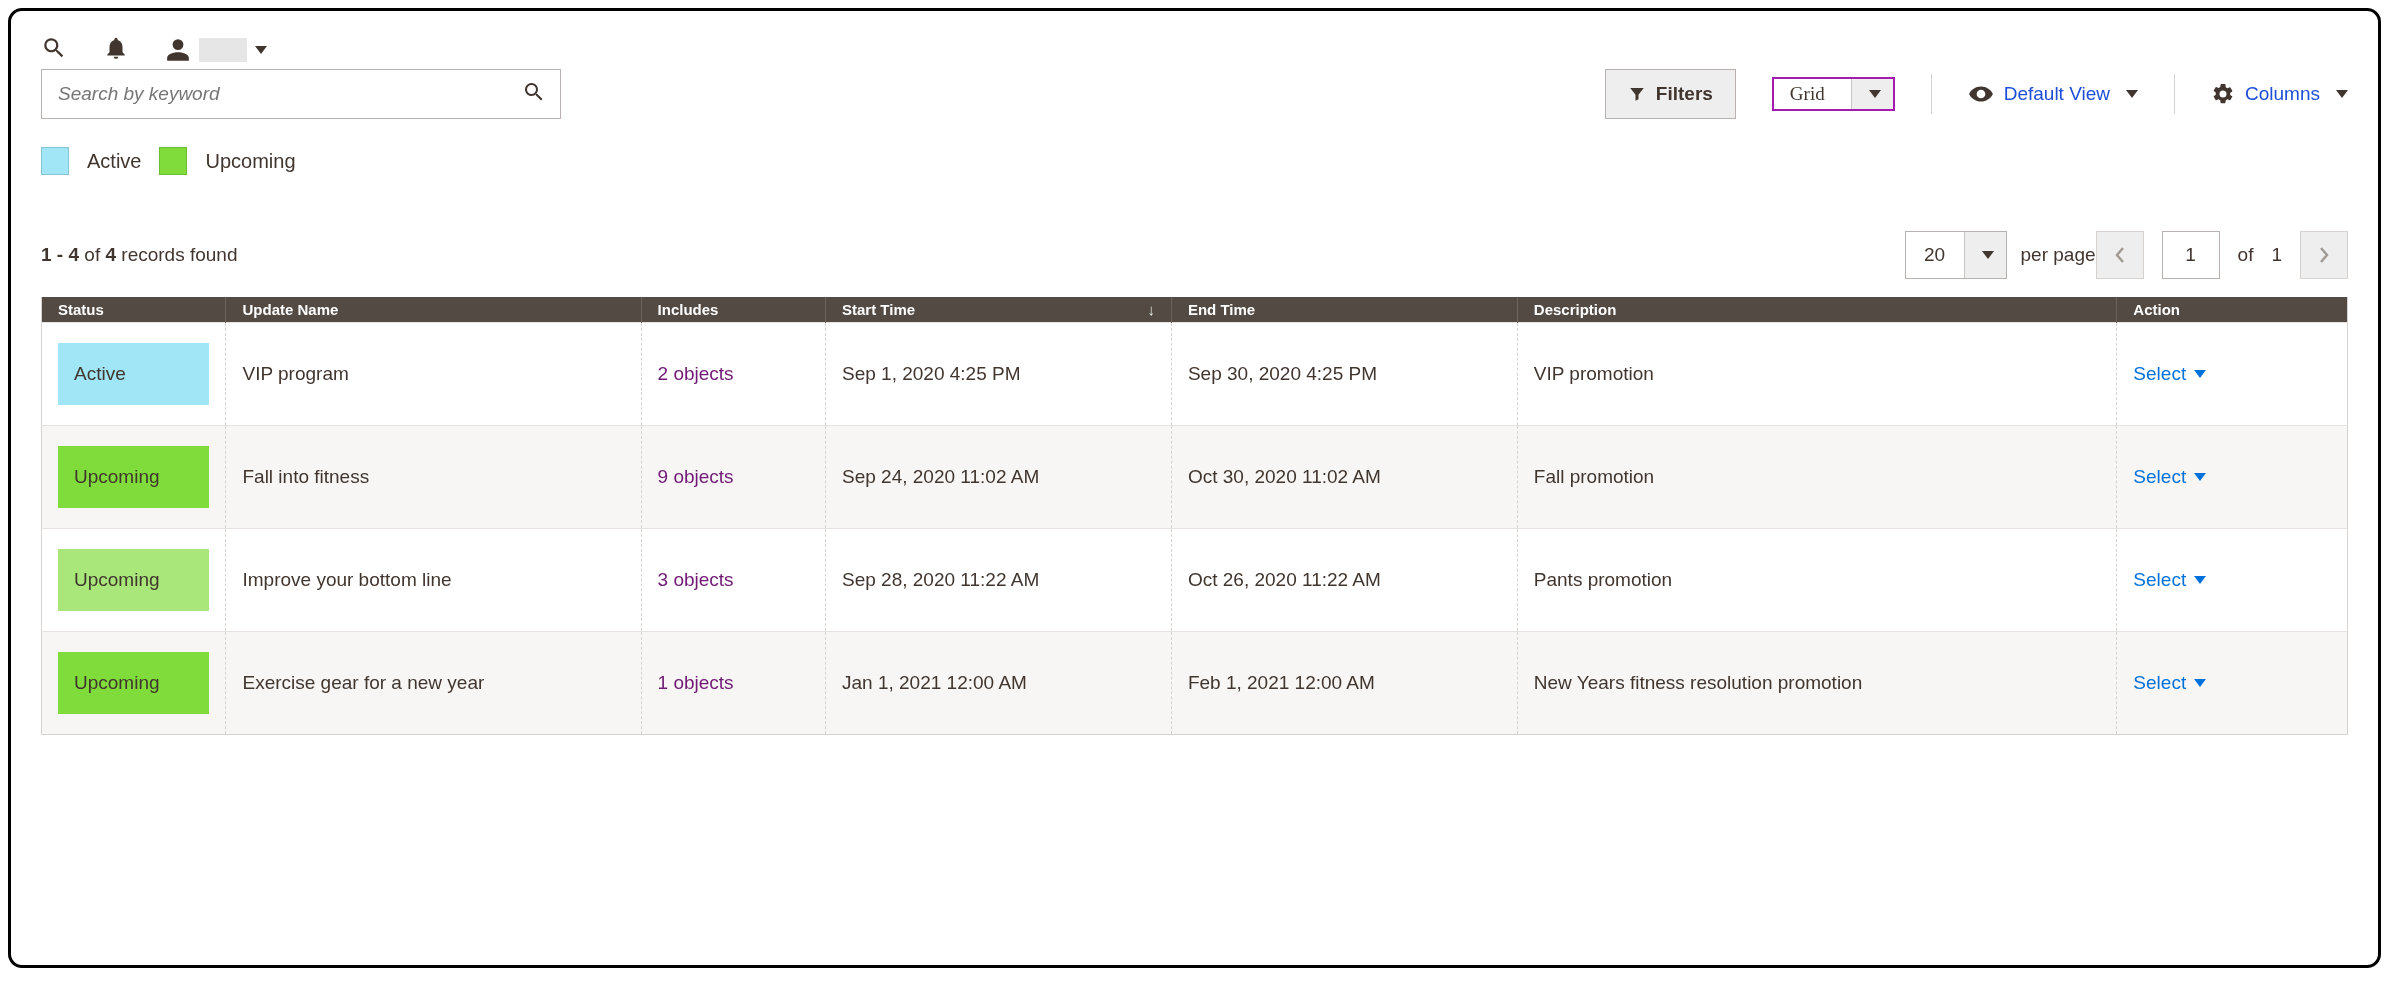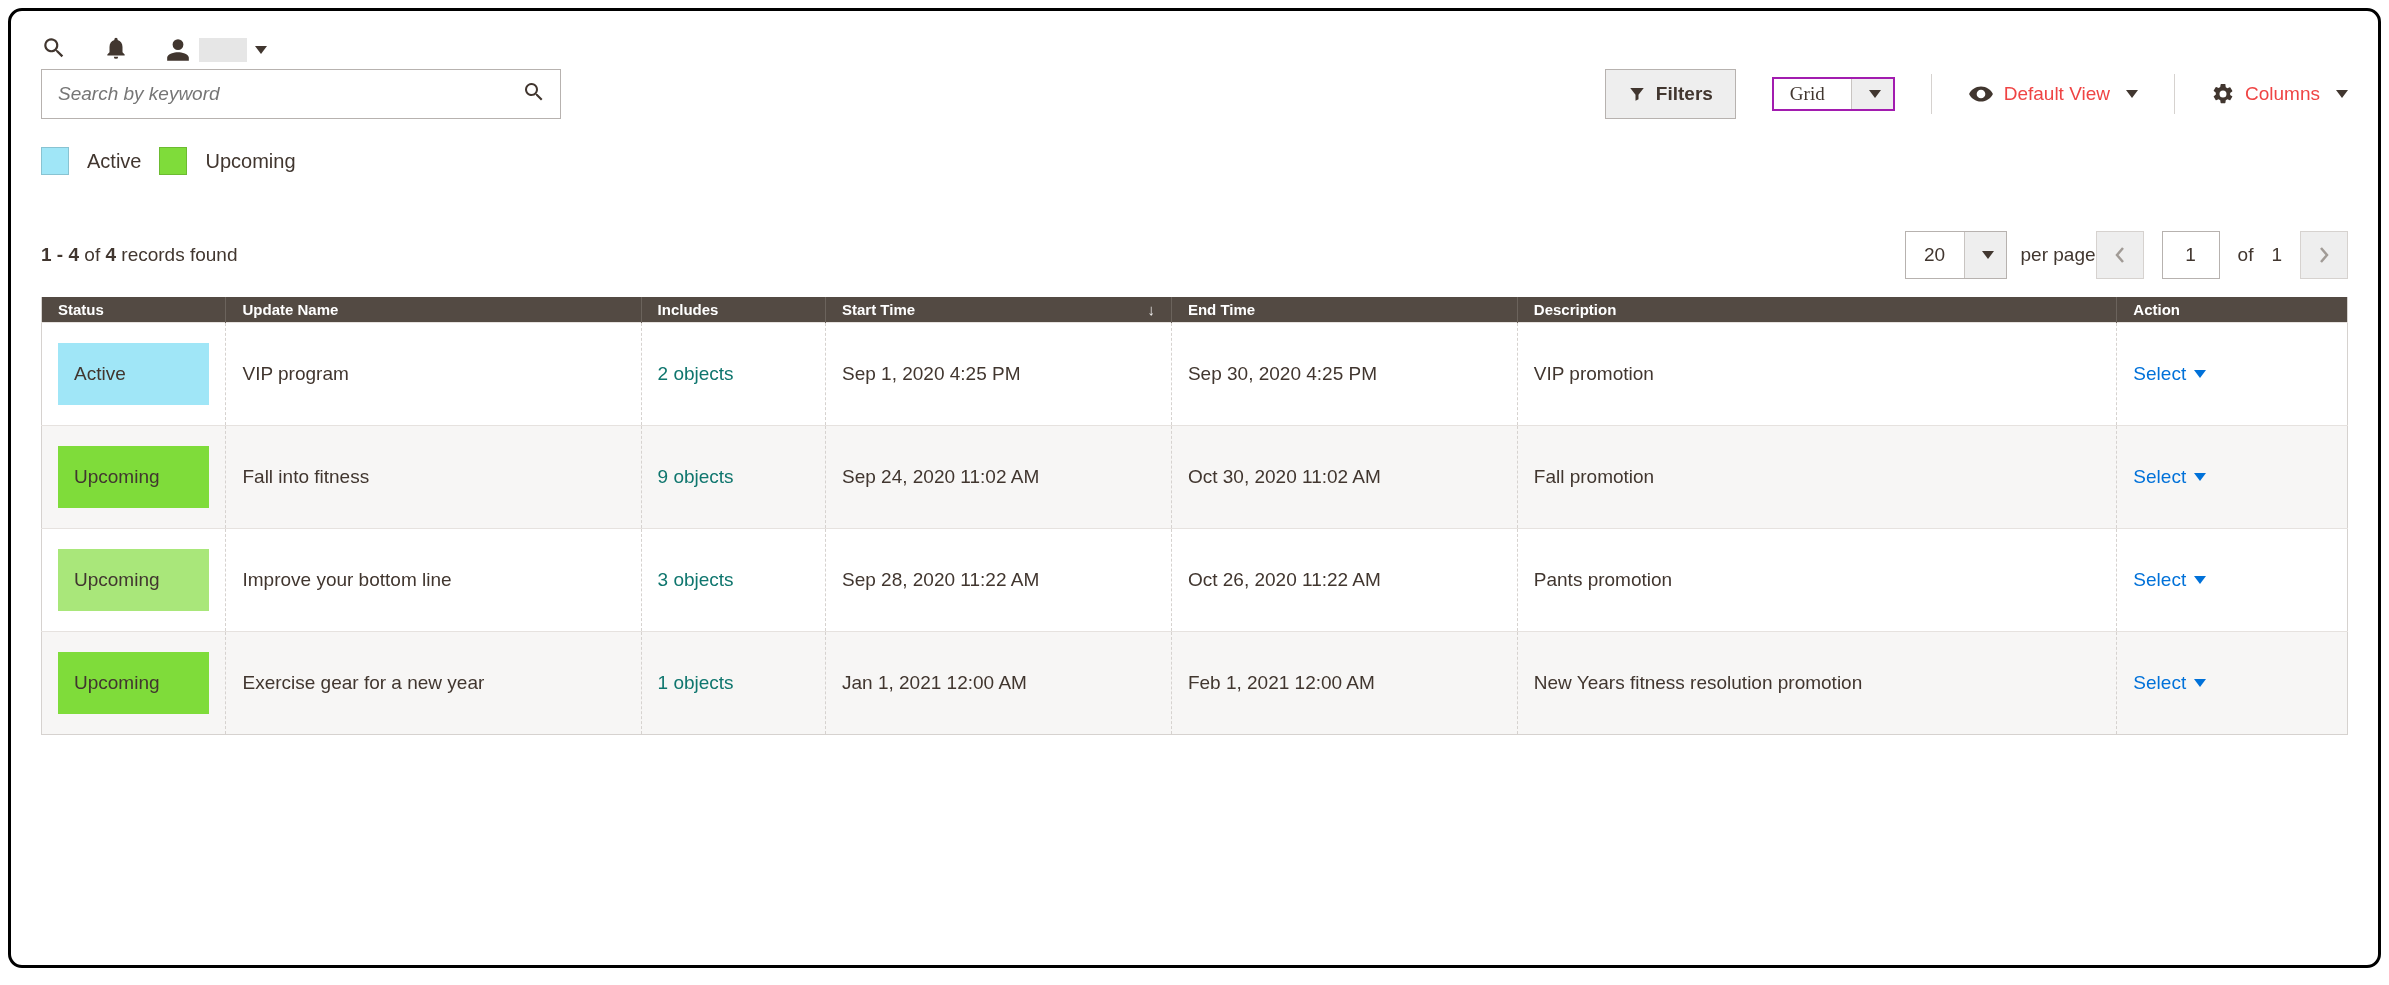--- a/index.html
+++ b/index.html
@@ -87,21 +87,21 @@
     display:flex;height:34px;border:2px solid #a21caf;font-family:Liberation Serif, serif;
   }
   .view-select .val {
     display:flex;align-items:center;padding:0 26px 0 16px;font-size:19px;color:#41362f;
   }
   .view-select .dd {
     width:42px;display:flex;align-items:center;justify-content:center;background:#eeeeee;border-left:1px solid #c8c4c1;
   }
   .divider-v { width:1px;height:40px;background:#d6d2cf; }
   .link-control {
-    display:flex;align-items:center;gap:10px;font-size:19px;color:#ef4444;cursor:pointer;
+    display:flex;align-items:center;gap:10px;font-size:19px;color:#1d4ed8;cursor:pointer;
   }
   .link-control svg { fill:#41362f; }
   .caret-down {
     width:0;height:0;border-left:6px solid transparent;border-right:6px solid transparent;border-top:8px solid #41362f;display:inline-block;margin-left:6px;
   }
 
   .legend {
     display:flex;gap:18px;align-items:center;margin-top:28px;font-size:20px;color:#41362f;
   }
   .swatch { width:28px;height:28px;border:1px solid rgba(0,0,0,0.15); }
@@ -137,21 +137,21 @@
   }
   table.grid tbody td:last-child { border-right:none; }
   table.grid tbody tr:nth-child(even) td { background:#f7f6f5; }
   td.status-cell { padding:0;width:1px;white-space:nowrap; }
   .status-chip { display:block;padding:20px 16px; }
   .status-active { background:#a0e6f7; }
   .status-upcoming-0 { background:#7fdc3a; }
   .status-upcoming-1 { background:#a9e77a; }
   .status-upcoming-2 { background:#7fdc3a; }
 
-  a.obj-link { color:#0f766e;text-decoration:none; }
+  a.obj-link { color:#701a75;text-decoration:none; }
   .action-link { color:#0071d9;cursor:pointer;display:inline-flex;align-items:center;gap:8px; }
   .caret-blue { width:0;height:0;border-left:6px solid transparent;border-right:6px solid transparent;border-top:8px solid #0071d9;display:inline-block; }
 </style>
 </head>
 <body>
 
 <div class="frame">
 
   <div class="header-row">
     <div class="header-icons">

